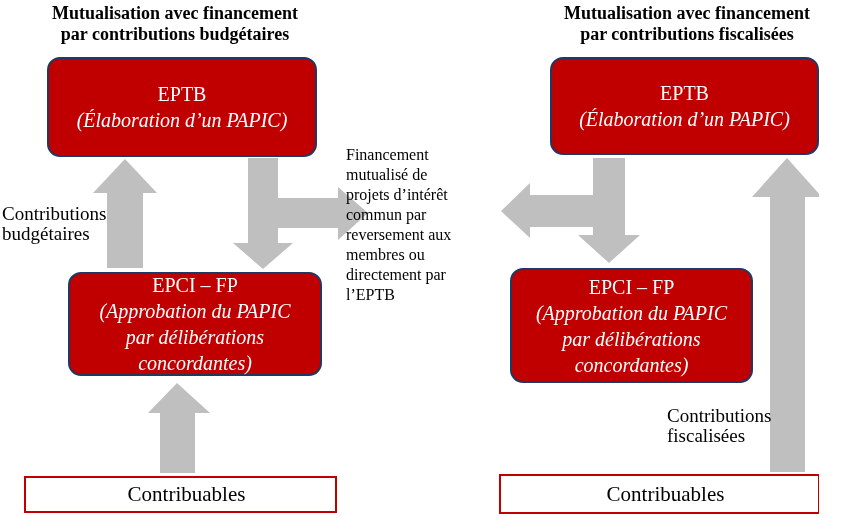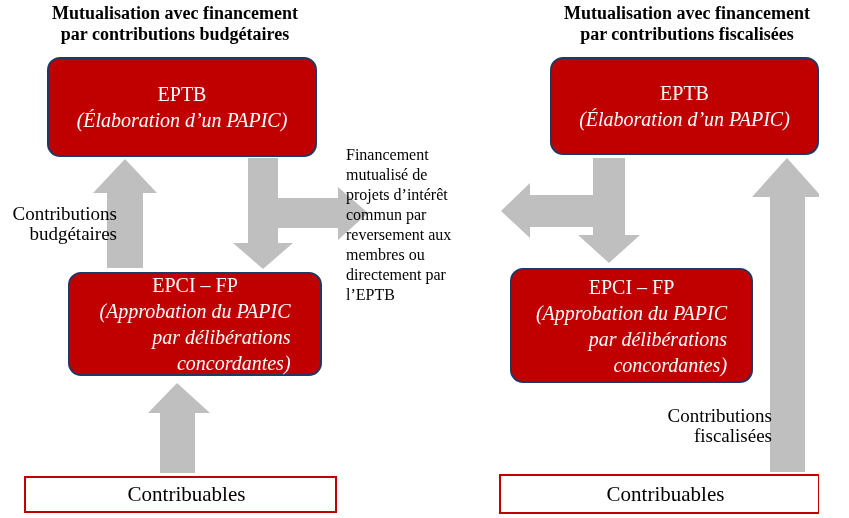--- a/index.html
+++ b/index.html
@@ -6,21 +6,21 @@
   .canvas {
     position: relative;
     width: 819px;
     height: 518px;
     background: #ffffff;
     font-family: "Liberation Serif", "DejaVu Serif", serif;
     color: #000000;
     overflow: hidden;
   }
   .abs { position: absolute; }
-  .pre { white-space: pre-line; text-align: right; }
+  .pre { white-space: pre-line; }
 
   .col-title {
     font-weight: bold;
     font-size: 18px;
     line-height: 21px;
     text-align: center;
   }
 
   .redbox {
     background: #c00000;

